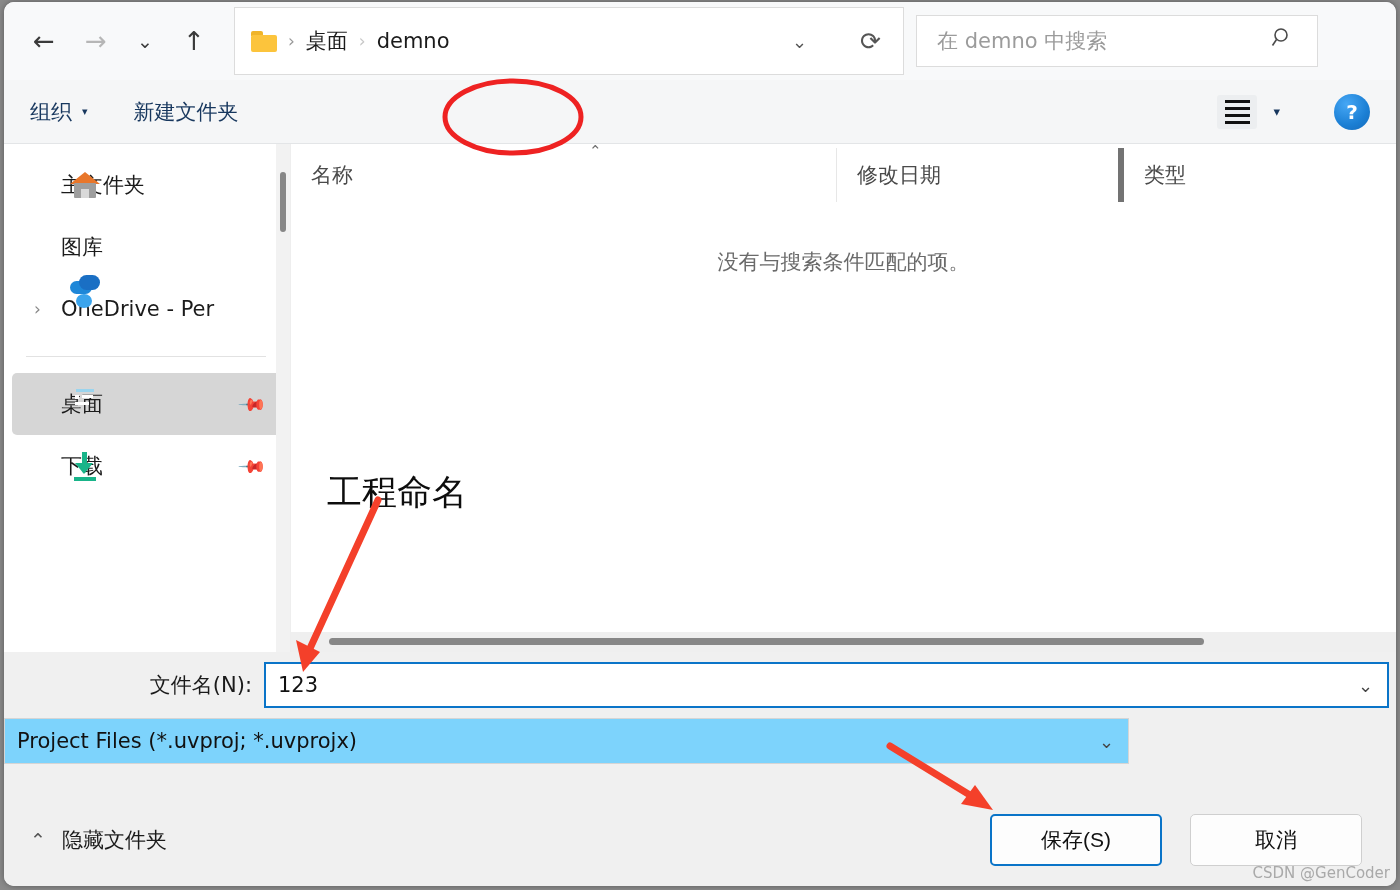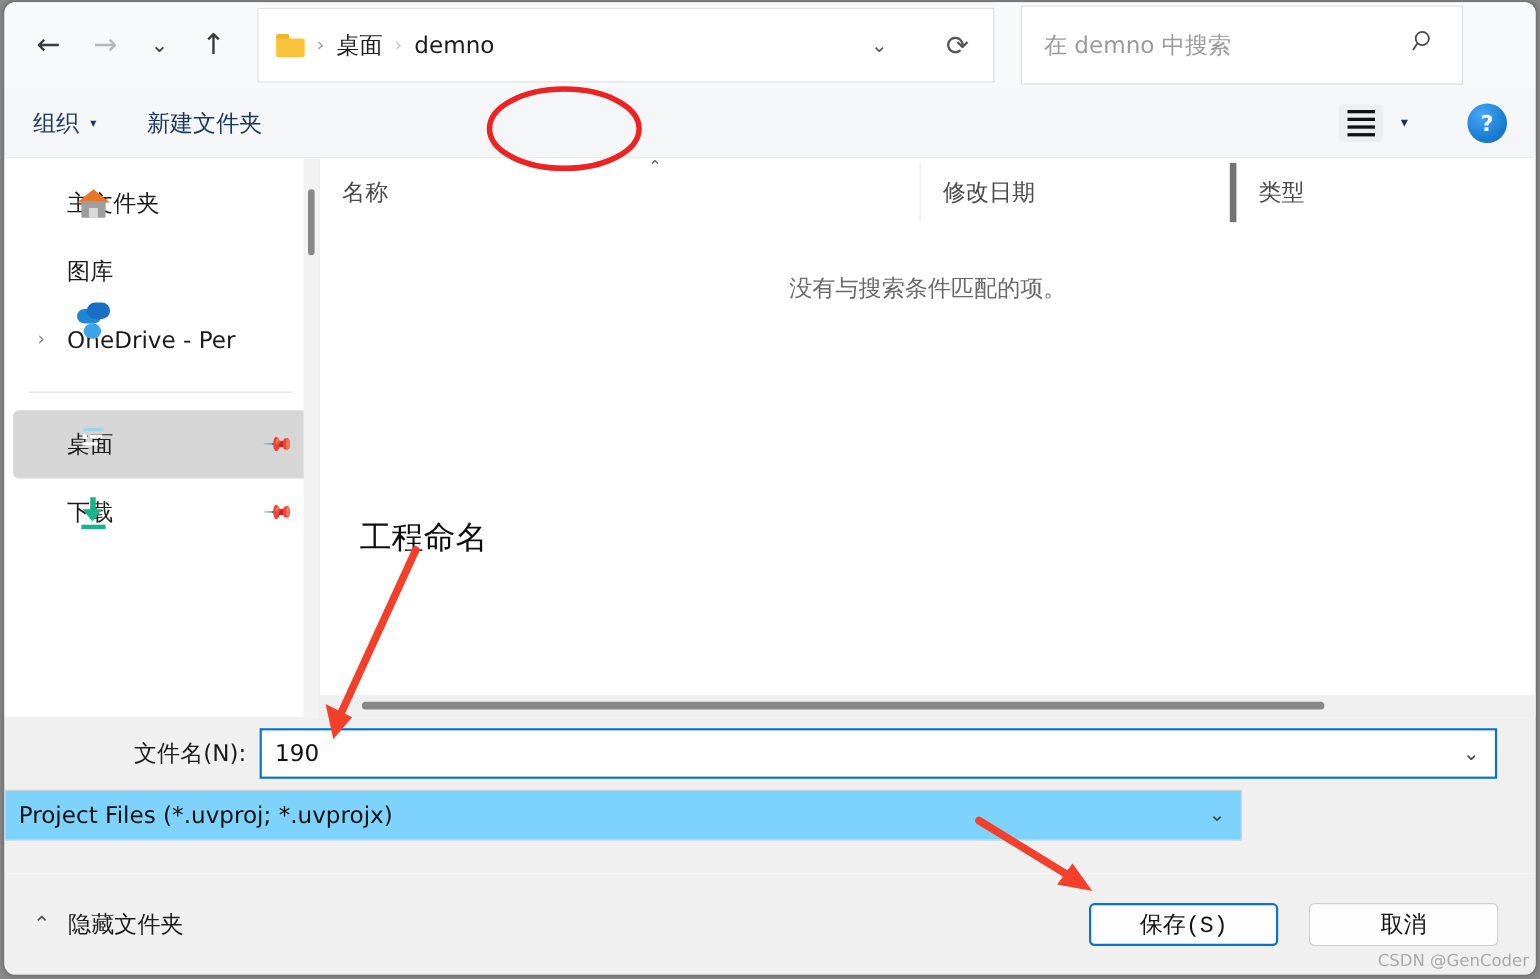--- a/index.html
+++ b/index.html
@@ -139,22 +139,22 @@
   .addr-refresh {
     position: absolute; right: 22px; top: 0; bottom: 0;
     display: flex; align-items: center;
     font-size: 25px; color: #555;
     font-family: "DejaVu Sans", sans-serif;
     cursor: pointer;
   }
 
   .searchbox {
     flex: 0 0 402px;
-    height: 72px;
-    margin-left: 24px;
+    height: 52px;
+    margin-left: 12px;
     border: 1px solid #dcdcdc;
     background: #ffffff;
     display: flex;
     align-items: center;
     padding: 0 16px 0 20px;
     position: relative;
   }
   .searchbox .ph {
     font-size: 21px; color: #9b9b9b;
     font-family: "DejaVu Sans", "Liberation Sans", sans-serif;
@@ -391,21 +391,21 @@
   .empty-msg {
     margin-top: 42px;
     text-align: center;
     font-size: 21px;
     color: #6a6a6a;
     font-family: "DejaVu Sans", "Liberation Sans", sans-serif;
   }
   .annot-label {
     position: absolute;
     left: 36px; top: 325px;
-    font-size: 29px;
+    font-size: 35px;
     color: #0d0d0d;
     font-family: "DejaVu Sans", "Liberation Sans", sans-serif;
   }
   .h-scroll {
     position: absolute;
     left: 0; right: 0; bottom: 0;
     height: 20px;
     background: #efefef;
   }
   .h-scroll .thumb {
@@ -423,21 +423,21 @@
     padding-top: 10px;
     position: relative;
   }
   .form-row {
     display: flex;
     align-items: center;
     height: 46px;
     margin-bottom: 10px;
   }
   .form-label {
-    width: 232px;
+    width: 260px;
     text-align: right;
     padding-right: 12px;
     font-size: 21px;
     color: #1b1b1b;
     font-family: "DejaVu Sans", "Liberation Sans", sans-serif;
   }
   .combo {
     flex: 0 0 1125px;
     height: 46px;
     background: #ffffff;
@@ -475,27 +475,27 @@
     font-size: 21px; color: #1b1b1b;
     font-family: "DejaVu Sans", "Liberation Sans", sans-serif;
     cursor: pointer;
   }
   .hide-folders .cv {
     font-size: 19px; color: #555; margin-right: 16px;
     font-family: "DejaVu Sans", sans-serif;
   }
   .ab-spacer { flex: 1; }
   .btn {
-    width: 172px; height: 39px;
+    width: 172px; height: 52px;
     border-radius: 5px;
     background: #fdfdfd;
     border: 1px solid #cfcfcf;
     display: flex; align-items: center; justify-content: center;
     font-size: 21px; color: #111;
-    font-family: Liberation Mono, monospace;
+    font-family: Liberation Sans, sans-serif;
     cursor: pointer;
     margin-left: 28px;
   }
   .btn.default { border: 2px solid #0a74c8; }
   .watermark {
     position: absolute;
     right: 6px; bottom: 4px;
     font-size: 15px;
     color: #a9a9a9;
     font-family: "DejaVu Sans", "Liberation Sans", sans-serif;
@@ -638,21 +638,21 @@
       <div class="h-scroll">
         <div class="thumb"></div>
       </div>
     </div>
   </div>
 
   <div class="footer">
     <div class="form-row">
       <div class="form-label">文件名(N):</div>
       <div class="combo focused">
-        <span class="val">190</span>
+        <span class="val">123</span>
         <span class="chev">⌄</span>
       </div>
     </div>
     <div class="form-row">
       <div class="combo flat">
         <span class="val">Project Files (*.uvproj; *.uvprojx)</span>
         <span class="chev">⌄</span>
       </div>
     </div>
   </div>

